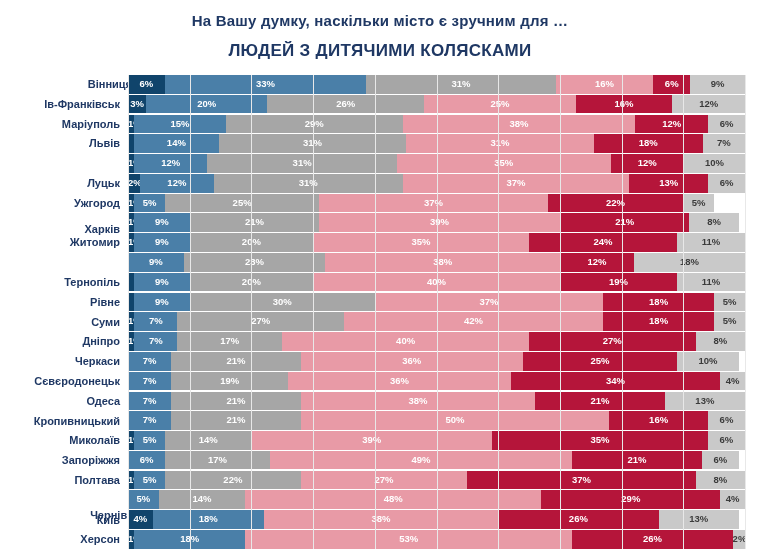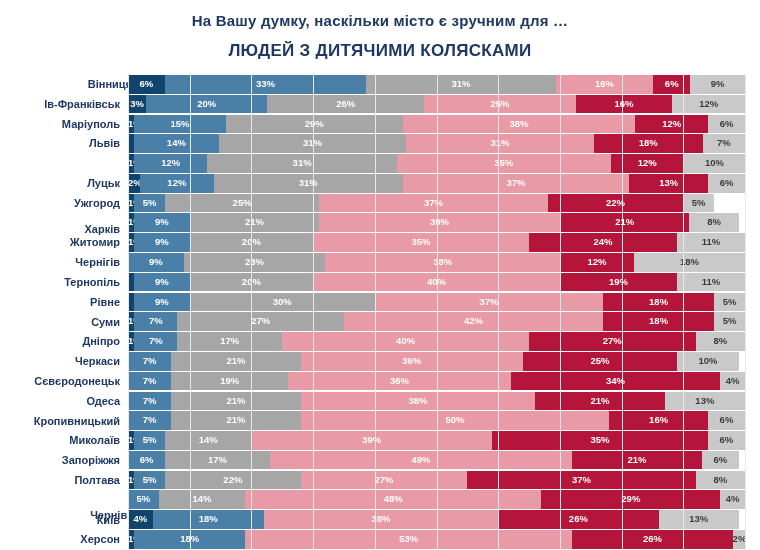--- a/index.html
+++ b/index.html
@@ -311,21 +311,20 @@
               </div>
               <div class="seg" style="width: 24%; background: rgb(181, 21, 58);">
                 <span style="color: rgb(255, 255, 255);">24%</span>
               </div>
               <div class="seg" style="width: 11%; background: rgb(201, 201, 201);">
                 <span style="color: rgb(59, 59, 59);">11%</span>
               </div>
             </div>
           </div>
           <div class="row">
-            <div class="row-label" style="top: 178.2px; left: -128px; position: absolute;">Чернігів</div>
             <div class="bars">
               <div class="seg" style="width: 9%; background: rgb(74, 127, 168);">
                 <span style="color: rgb(255, 255, 255);">9%</span>
               </div>
               <div class="seg" style="width: 23%; background: rgb(166, 166, 166);">
                 <span style="color: rgb(255, 255, 255);">23%</span>
               </div>
               <div class="seg" style="width: 38%; background: rgb(232, 154, 166);">
                 <span style="color: rgb(255, 255, 255);">38%</span>
               </div>

